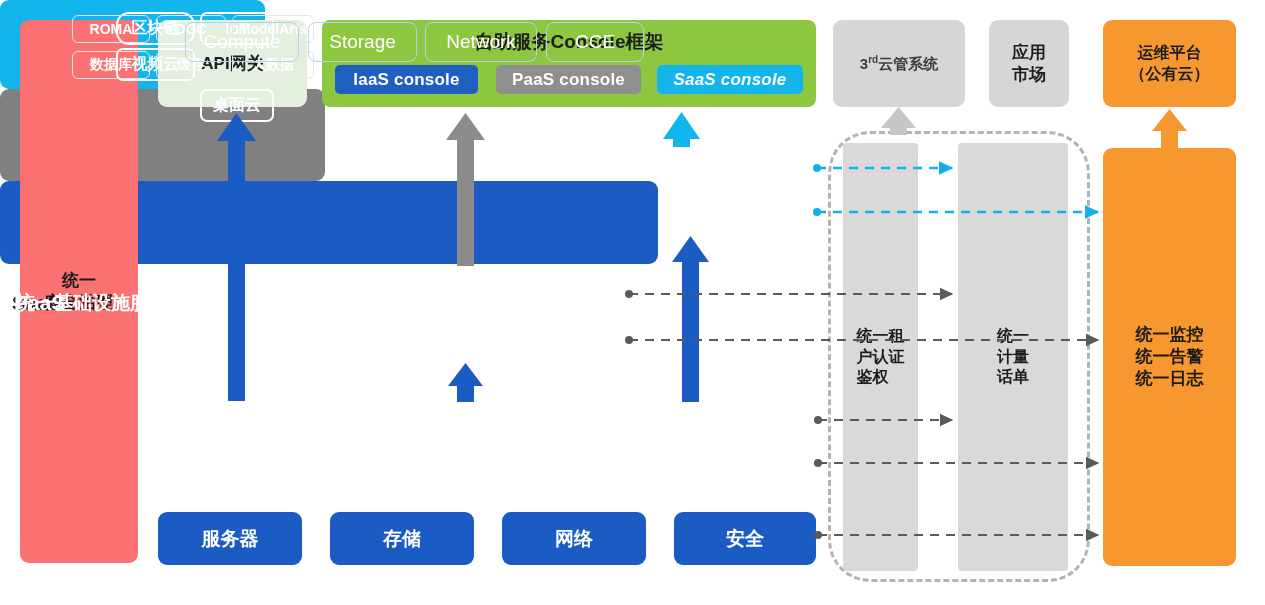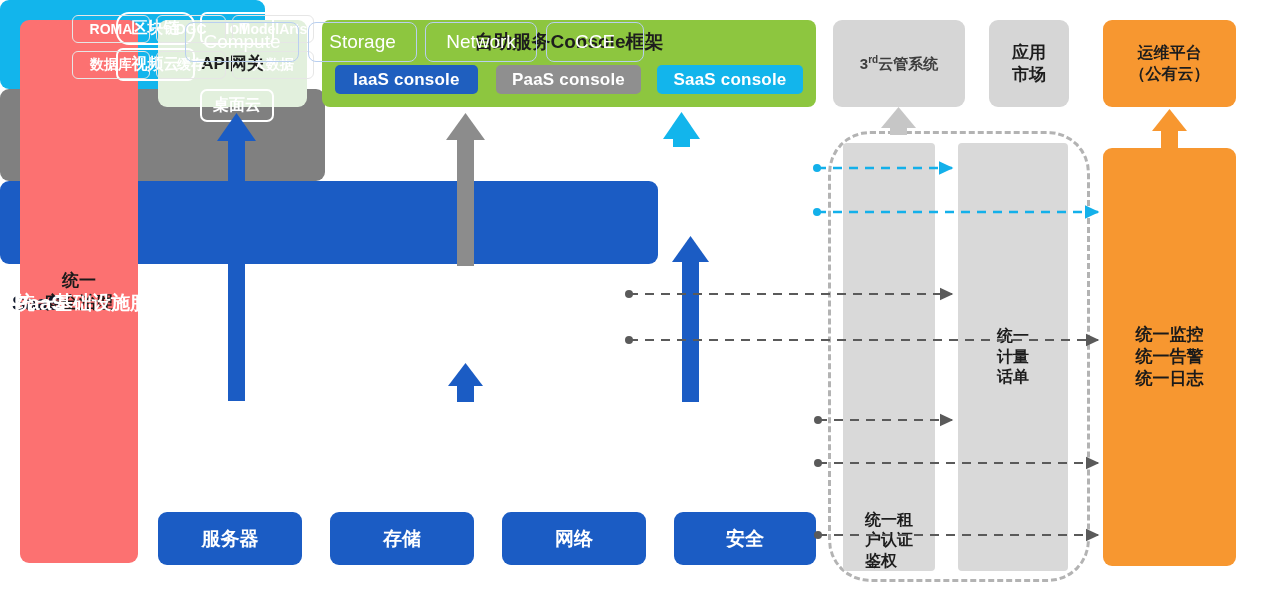--- a/index.html
+++ b/index.html
@@ -41,21 +41,21 @@
     position:absolute;left:0;right:0;top:9px;
     text-align:center;color:#1d1d1d;font-size:19px;font-weight:700;
   }
   .console-chip{
     position:absolute;top:45px;height:29px;
     border-radius:5px;display:flex;align-items:center;justify-content:center;
     color:#ffffff;font-size:17px;font-weight:600;letter-spacing:.2px;
   }
   #chip-iaas{left:13px;width:143px;background:#1f5fbf;}
   #chip-paas{left:174px;width:145px;background:#8f8f8f;}
-  #chip-saas{left:335px;width:146px;background:#12b5ec;}
+  #chip-saas{left:335px;width:146px;background:#12b5ec;font-style:italic;}
 
   
   #third-cloud{
     left:833px;top:20px;width:132px;height:87px;
     background:#d6d6d6;border-radius:9px;
     color:#3d3d3d;font-size:15px;font-weight:600;
   }
   #third-cloud sup{font-size:10px;vertical-align:super;}
   #app-market{
     left:989px;top:20px;width:80px;height:87px;
@@ -147,21 +147,21 @@
     position:absolute;left:828px;top:131px;width:262px;height:451px;
     border:3px dashed #b3b3b3;border-radius:42px;box-sizing:border-box;
   }
   
   .grey-col{
     position:absolute;top:143px;height:428px;
     background:#d9d9d9;border-radius:4px;
     display:flex;align-items:center;justify-content:center;
     color:#1d1d1d;font-size:16px;font-weight:600;
   }
-  #col-auth{left:843px;width:92px;align-items:flex-end;}
+  #col-auth{left:843px;width:75px;}
   #col-meter{left:958px;width:110px;}
 
   
   #ops-col{
     position:absolute;left:1103px;top:148px;width:133px;height:418px;
     background:#f79730;border-radius:9px;
     display:flex;align-items:center;justify-content:center;
     color:#1a1a1a;font-size:17px;font-weight:600;
   }
 

